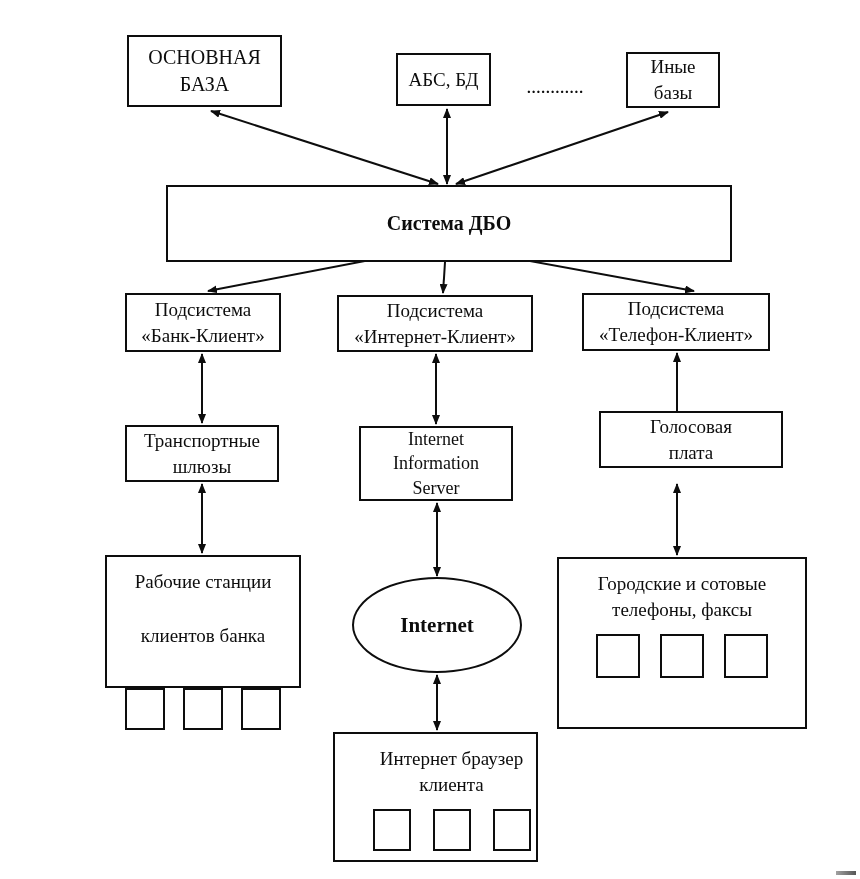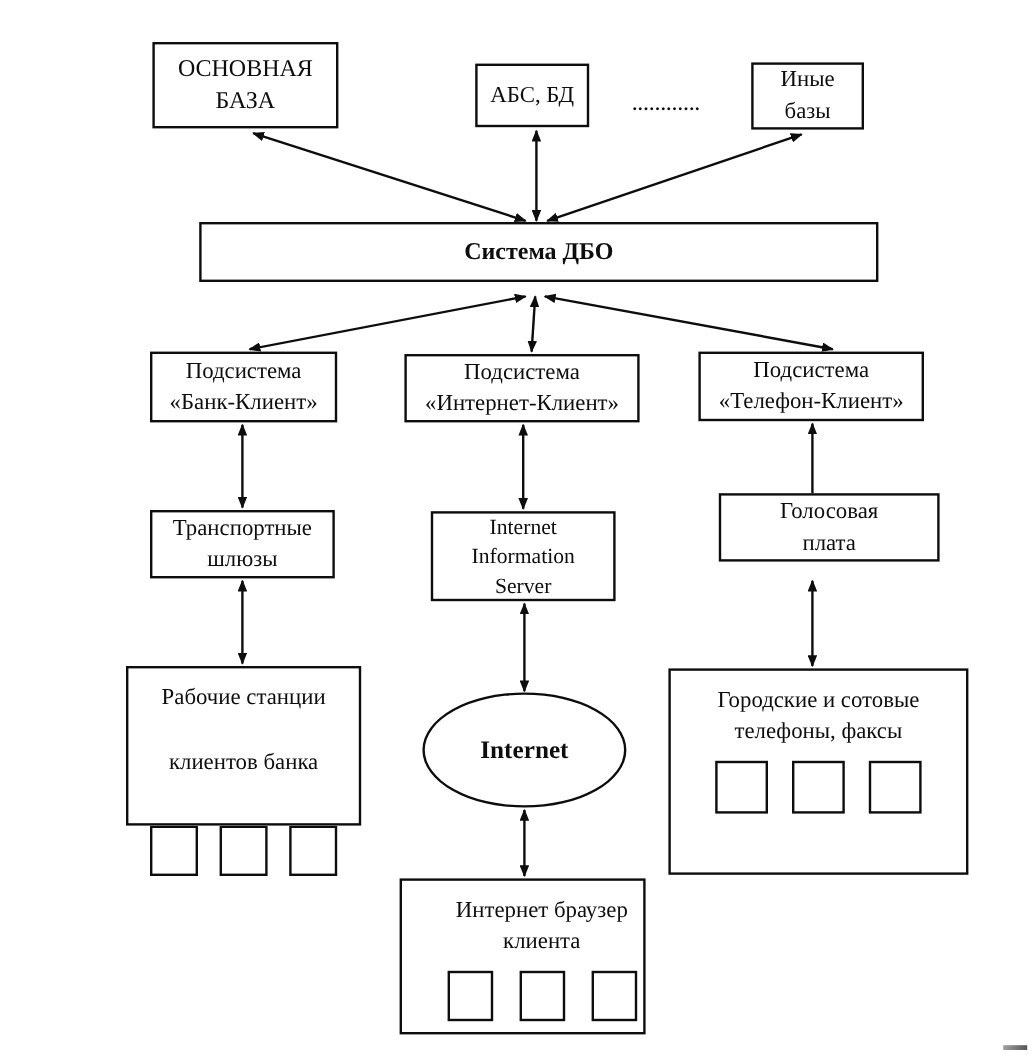--- a/index.html
+++ b/index.html
@@ -105,21 +105,21 @@
     <div class="ln">АБС, БД</div>
   </div>
 
   <div class="dots" style="left:527px;top:80px;">............</div>
 
   <div class="node" style="left:626px;top:52px;width:94px;height:56px;">
     <div class="ln">Иные</div>
     <div class="ln">базы</div>
   </div>
 
-  <div class="node" style="left:166px;top:185px;width:566px;height:50px;">
+  <div class="node" style="left:166px;top:185px;width:566px;height:77px;">
     <div class="ln dbo-title">Система ДБО</div>
   </div>
 
   <div class="node" style="left:125px;top:293px;width:156px;height:59px;">
     <div class="ln">Подсистема</div>
     <div class="ln">«Банк-Клиент»</div>
   </div>
 
   <div class="node" style="left:337px;top:295px;width:196px;height:57px;">
     <div class="ln">Подсистема</div>

